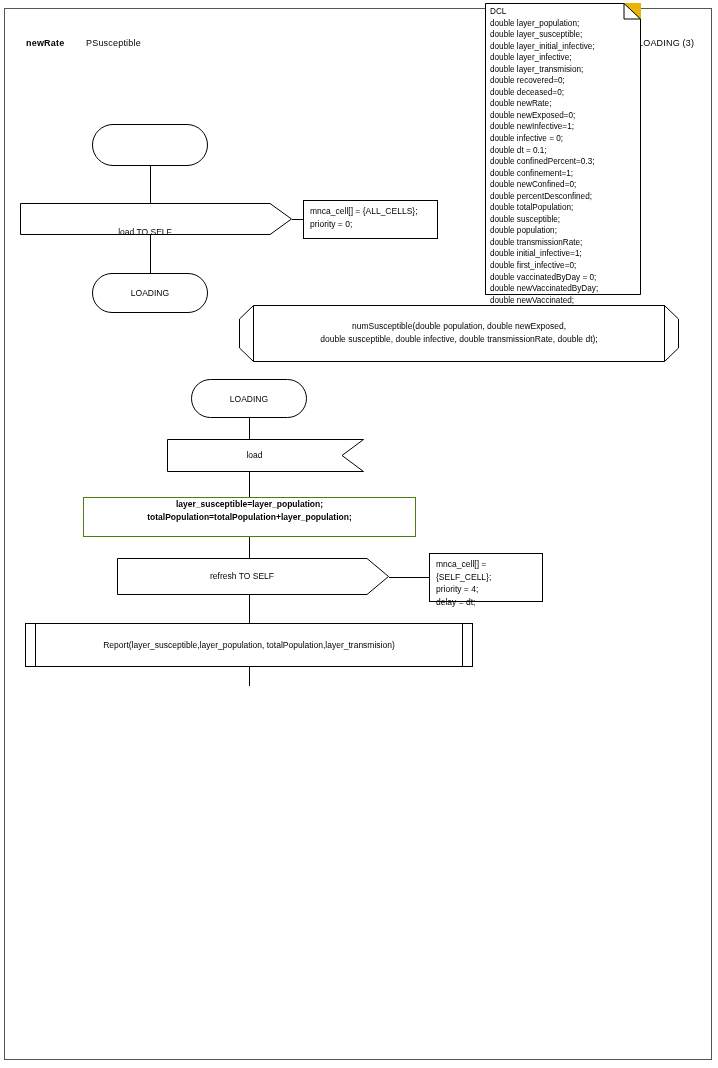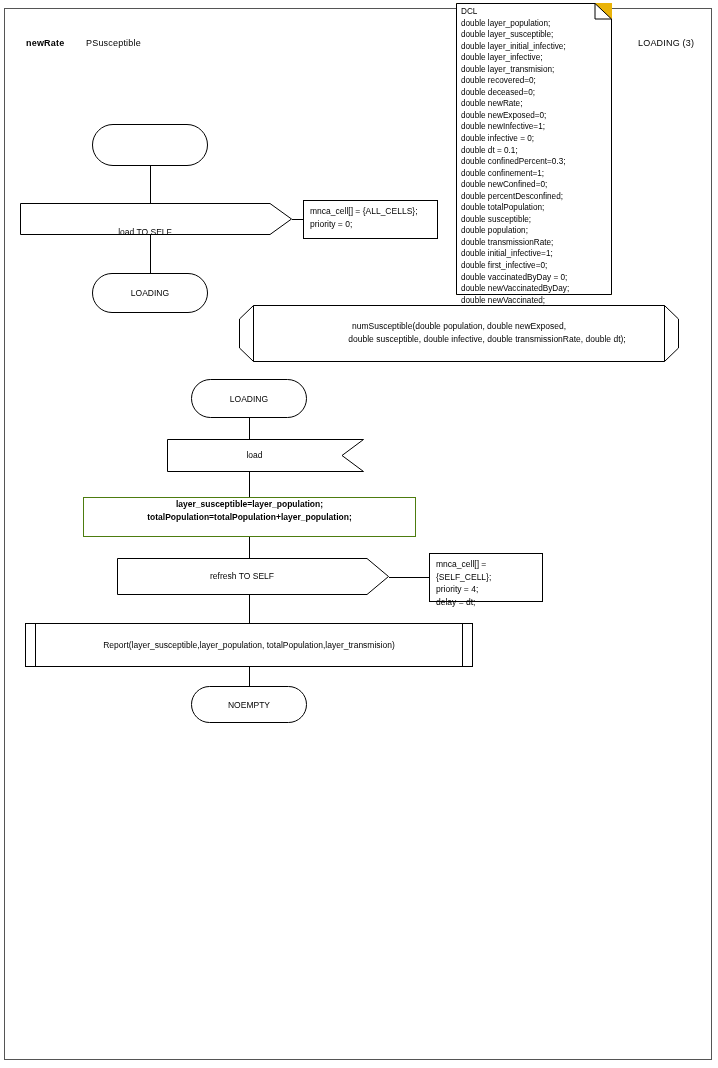--- a/index.html
+++ b/index.html
@@ -97,20 +97,21 @@
     padding:4px 6px;
     box-sizing:border-box;
   }
 
   
   .dclbox{
     background:#eab308;
     font-size:8.2px;
     line-height:11.55px;
     box-sizing:border-box;
+    margin-left:29px;
   }
   .dcl-inner{
     position:absolute; inset:0;
     padding:3px 4px 3px 5px;
     box-sizing:border-box;
     white-space:pre;
   }
 
   
   .vline{ position:absolute; border-left:1px solid #000; width:0; }
@@ -186,21 +187,21 @@
     <span>LOADING</span>
   </div>
 
   <div class="shape" style="left:239px; top:305px; width:440px; height:57px;">
     <svg class="outline-svg" width="440" height="57" viewBox="0 0 440 57">
       <path d="M14.5,0.5 H425.5 L439.5,14 V43 L425.5,56.5 H14.5 L0.5,43 V14 Z" fill="#ffffff" stroke="#000000" stroke-width="1"></path>
       <path d="M14.5,0.5 V56.5" fill="none" stroke="#000000" stroke-width="1"></path>
       <path d="M425.5,0.5 V56.5" fill="none" stroke="#000000" stroke-width="1"></path>
     </svg>
     <div class="txt ctr" style="left:16px; top:16px; width:408px;">numSusceptible(double population, double newExposed,</div>
-    <div class="txt ctr" style="left:16px; top:29px; width:464px;">double susceptible, double infective, double transmissionRate, double dt);</div>
+    <div class="txt ctr" style="left:16px; top:29px; width:408px;">double susceptible, double infective, double transmissionRate, double dt);</div>
   </div>
 
   <div class="shape state" style="left:191px; top:379px; width:116px; height:39px;">
     <span>LOADING</span>
   </div>
 
   <div class="vline" style="left:249px; top:418px; height:21px;"></div>
 
   <div class="shape inputsig" style="left:151px; top:439px; width:197px; height:33px;">
     <svg class="outline-svg" width="197" height="33" viewBox="0 0 197 33">
@@ -236,17 +237,14 @@
   </div>
 
   <div class="vline" style="left:249px; top:595px; height:28px;"></div>
 
   <div class="shape proccall" style="left:25px; top:623px; width:448px; height:44px;">
     <span>Report(layer_susceptible,layer_population, totalPopulation,layer_transmision)</span>
   </div>
 
   <div class="vline" style="left:249px; top:667px; height:19px;"></div>
 
-  <div class="shape state" style="left:191px; top:686px; width:116px; height:37px;">
-    <span>NOEMPTY</span>
-  </div>
 
 </div>
 
 </body></html>

